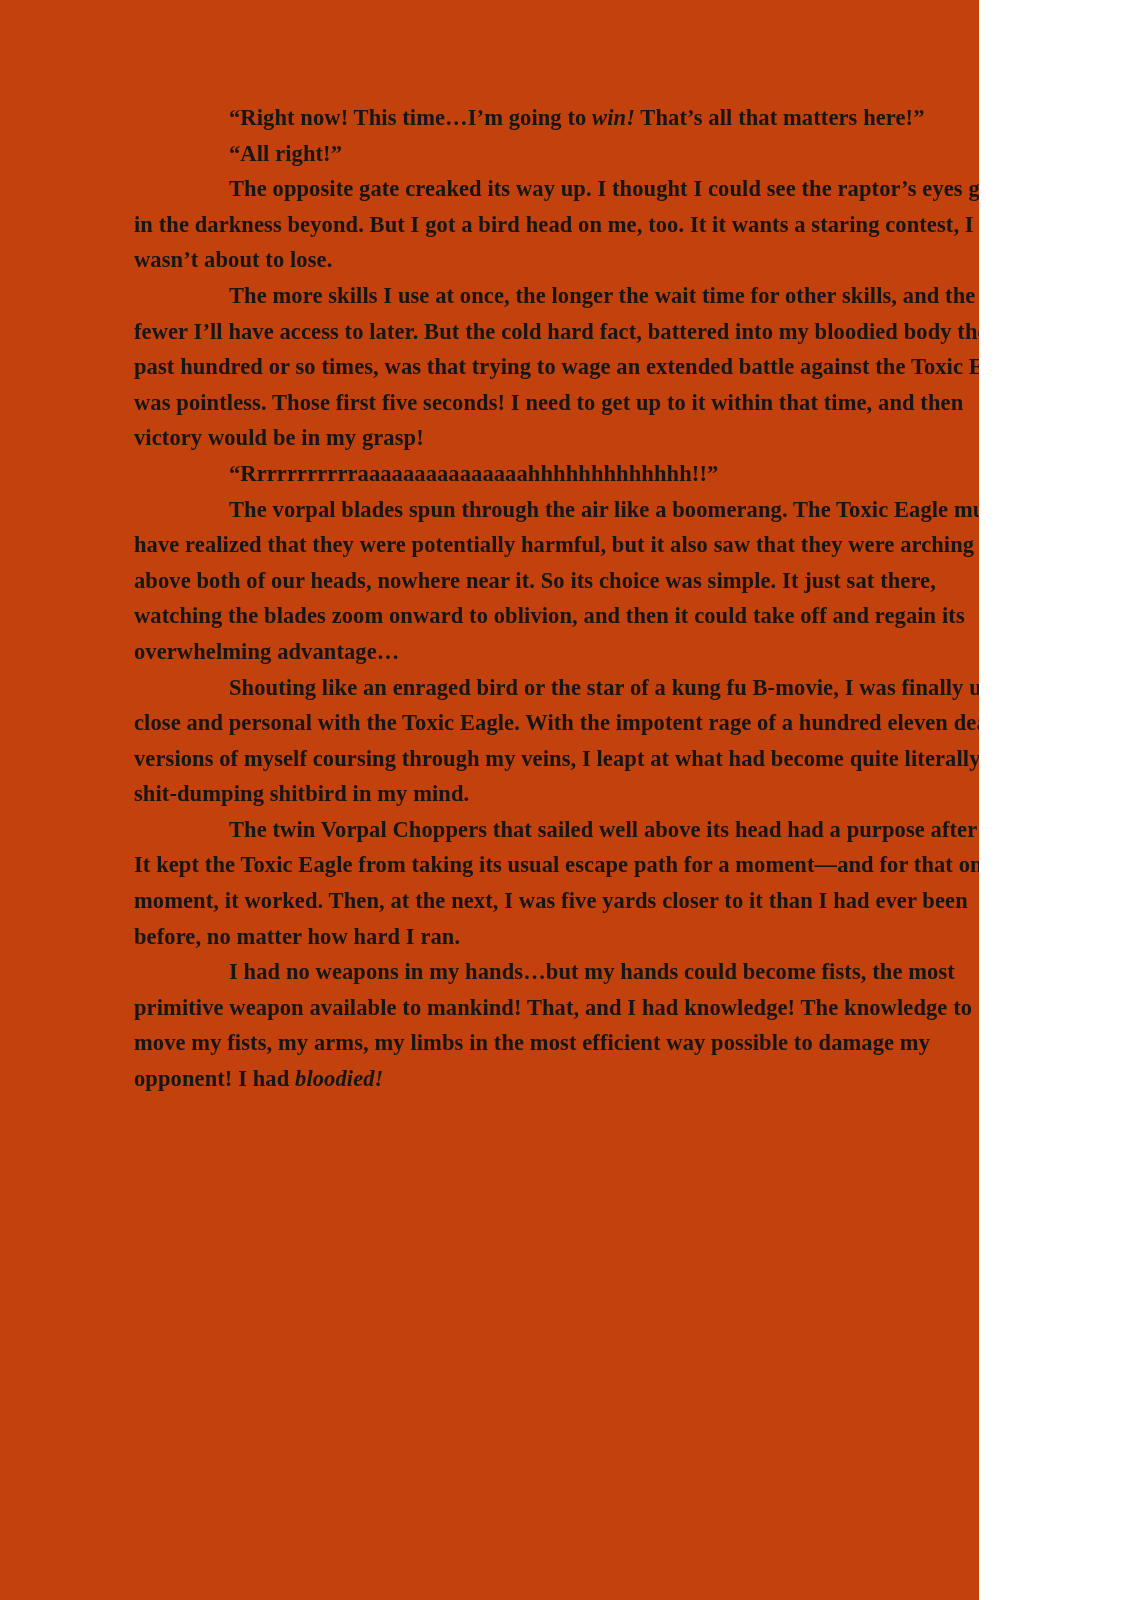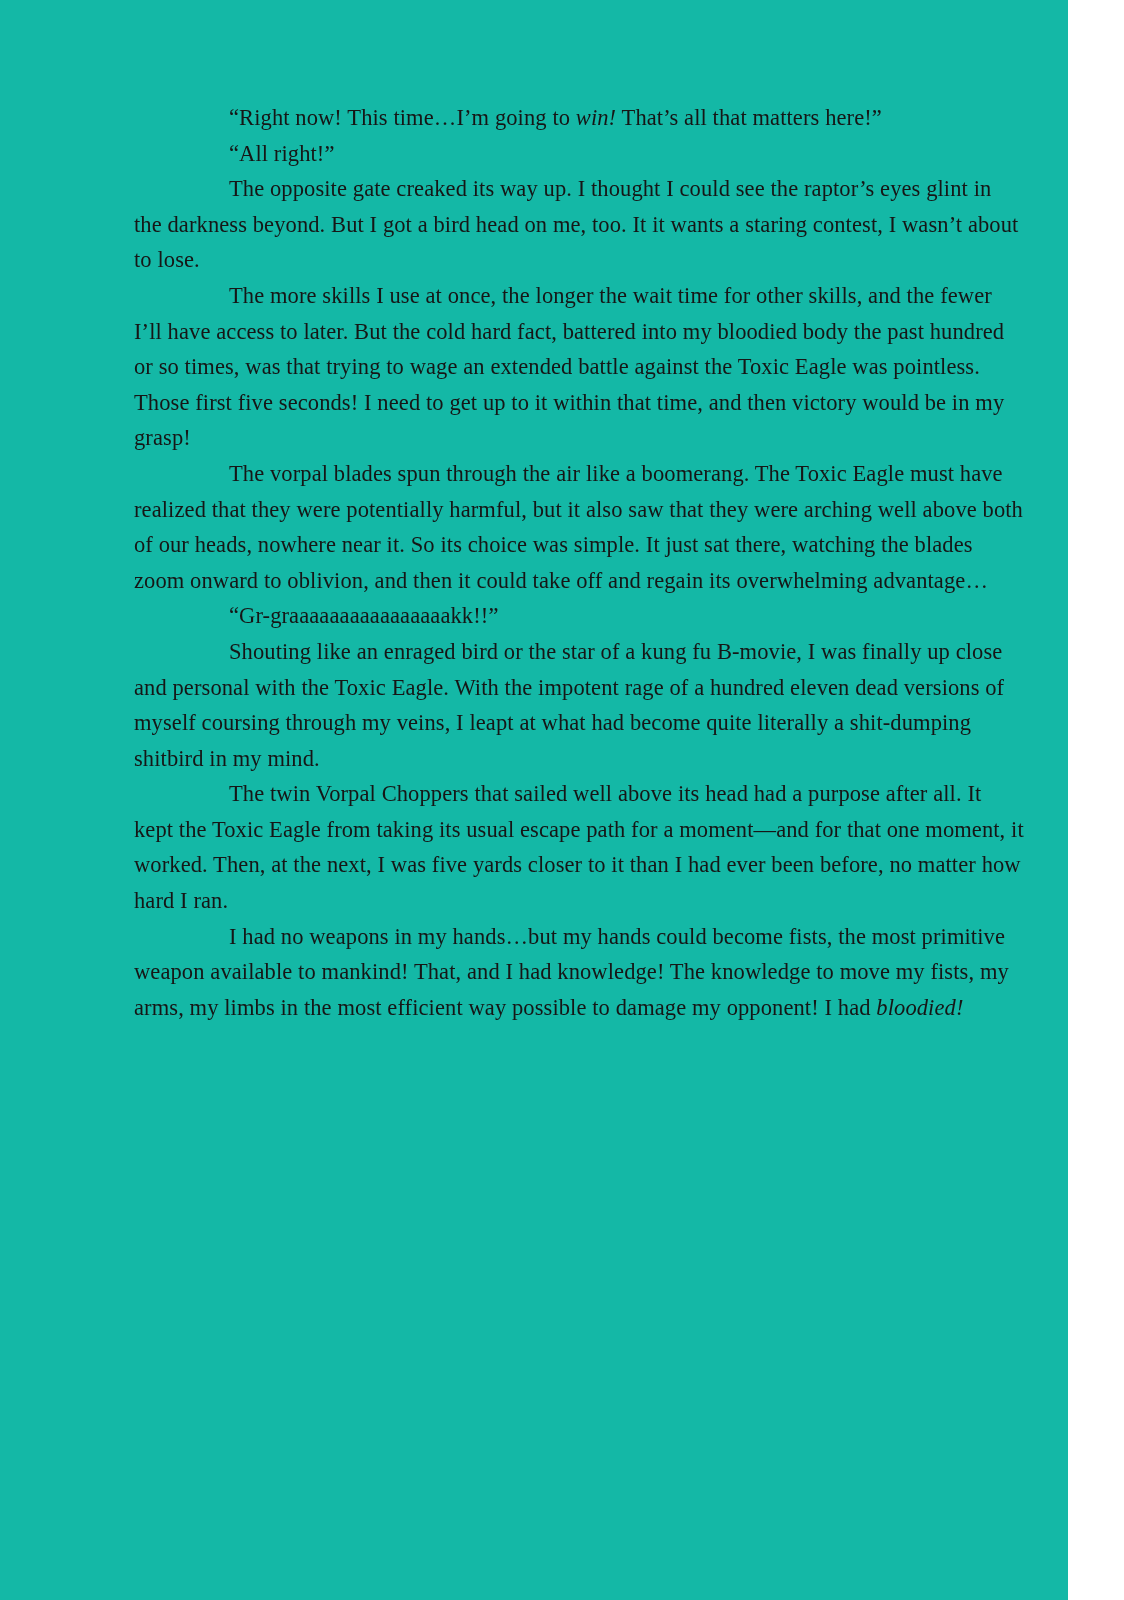--- a/index.html
+++ b/index.html
@@ -2,24 +2,25 @@
 <html><head>
 <meta charset="utf-8">
 <style>
   html, body {
     margin: 0;
     padding: 0;
     background: #ffffff;
   }
   .page {
     position: relative;
-    width: 1068px;
+    width: 979px;
     height: 1600px;
-    background: #14b8a6;
+    background: #c2410c;
     overflow: hidden;
+    font-weight: bold;
   }
   .text-block {
     position: absolute;
     left: 134px;
     top: 100px;
     width: 890px;
     font-family: "Liberation Serif", "DejaVu Serif", serif;
     font-size: 22.5px;
     line-height: 35.6px;
     color: #161616;
@@ -38,19 +39,19 @@
 </style>
 </head>
 <body>
 
 <div class="page">
   <div class="text-block" style="color: rgb(22, 22, 22);">
       <p><span>“Right now! This time…I’m going to </span><em>win!</em><span> That’s all that matters here!”</span></p>
       <p><span>“All right!”</span></p>
       <p><span>The opposite gate creaked its way up. I thought I could see the raptor’s eyes glint in the darkness beyond. But I got a bird head on me, too. It it wants a staring contest, I wasn’t about to lose.</span></p>
       <p><span>The more skills I use at once, the longer the wait time for other skills, and the fewer I’ll have access to later. But the cold hard fact, battered into my bloodied body the past hundred or so times, was that trying to wage an extended battle against the Toxic Eagle was pointless. Those first five seconds! I need to get up to it within that time, and then victory would be in my grasp!</span></p>
+      <p><span>“Rrrrrrrrrrraaaaaaaaaaaaaaahhhhhhhhhhhhh!!”</span></p>
       <p><span>The vorpal blades spun through the air like a boomerang. The Toxic Eagle must have realized that they were potentially harmful, but it also saw that they were arching well above both of our heads, nowhere near it. So its choice was simple. It just sat there, watching the blades zoom onward to oblivion, and then it could take off and regain its overwhelming advantage…</span></p>
-      <p><span>“Gr-graaaaaaaaaaaaaaaakk!!”</span></p>
       <p><span>Shouting like an enraged bird or the star of a kung fu B-movie, I was finally up close and personal with the Toxic Eagle. With the impotent rage of a hundred eleven dead versions of myself coursing through my veins, I leapt at what had become quite literally a shit-dumping shitbird in my mind.</span></p>
       <p><span>The twin Vorpal Choppers that sailed well above its head had a purpose after all. It kept the Toxic Eagle from taking its usual escape path for a moment—and for that one moment, it worked. Then, at the next, I was five yards closer to it than I had ever been before, no matter how hard I ran.</span></p>
       <p><span>I had no weapons in my hands…but my hands could become fists, the most primitive weapon available to mankind! That, and I had knowledge! The knowledge to move my fists, my arms, my limbs in the most efficient way possible to damage my opponent! I had </span><em>bloodied!</em></p>
     </div>
 </div>
 
 </body></html>

